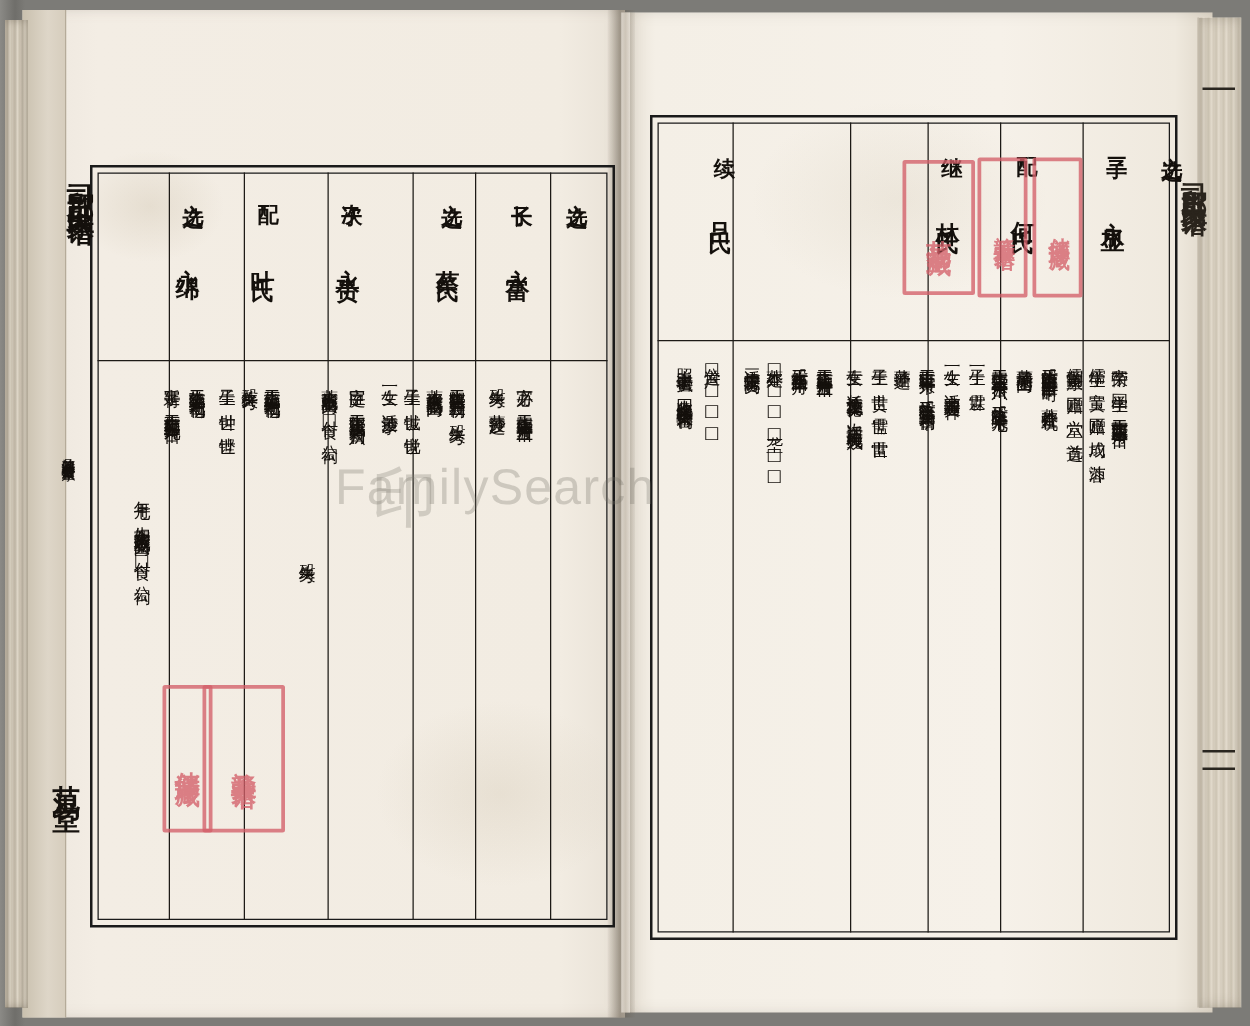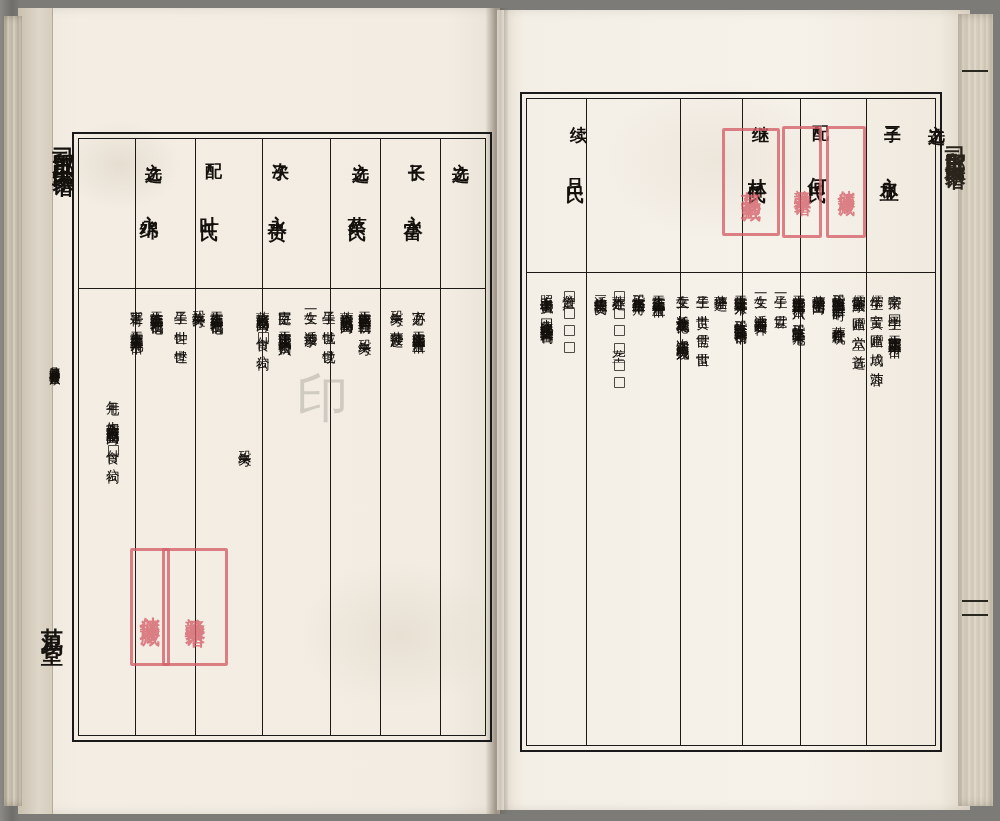--- a/index.html
+++ b/index.html
@@ -246,18 +246,19 @@
   <div class="vcol v-name" style="left:566px;top:162px;">吕氏</div>
   <div class="vcol v-body" style="left:562px;top:284px;">公道产□□□□</div>
   <div class="vcol v-body" style="left:540px;top:284px;">照上手老谱执管 因此次续修字样太多未曾再刊</div>
 
   <div class="vcol v-name" style="left:944px;top:130px;font-size:21px;letter-spacing:4px;color:#2a241c;">司贸郡氏家谱</div>
 
   <div class="seal big" style="left:722px;top:128px;width:58px;height:108px;">范易堂藏</div>
   <div class="seal med" style="left:782px;top:126px;width:40px;height:112px;">赣县家谱</div>
   <div class="seal med" style="left:826px;top:126px;width:40px;height:112px;">储潭珍藏</div>
 
+  <div class="watermark" style="left:268px;top:368px;">FamilySearch</div>
   <div class="wm-cn" style="left:288px;top:330px;">印</div>
 
   <div class="tick" style="left:962px;top:70px;width:26px;height:2px;"></div>
   <div class="tick" style="left:962px;top:600px;width:26px;height:2px;"></div>
   <div class="tick" style="left:962px;top:614px;width:26px;height:2px;"></div>
 </div>
 
 </body></html>

